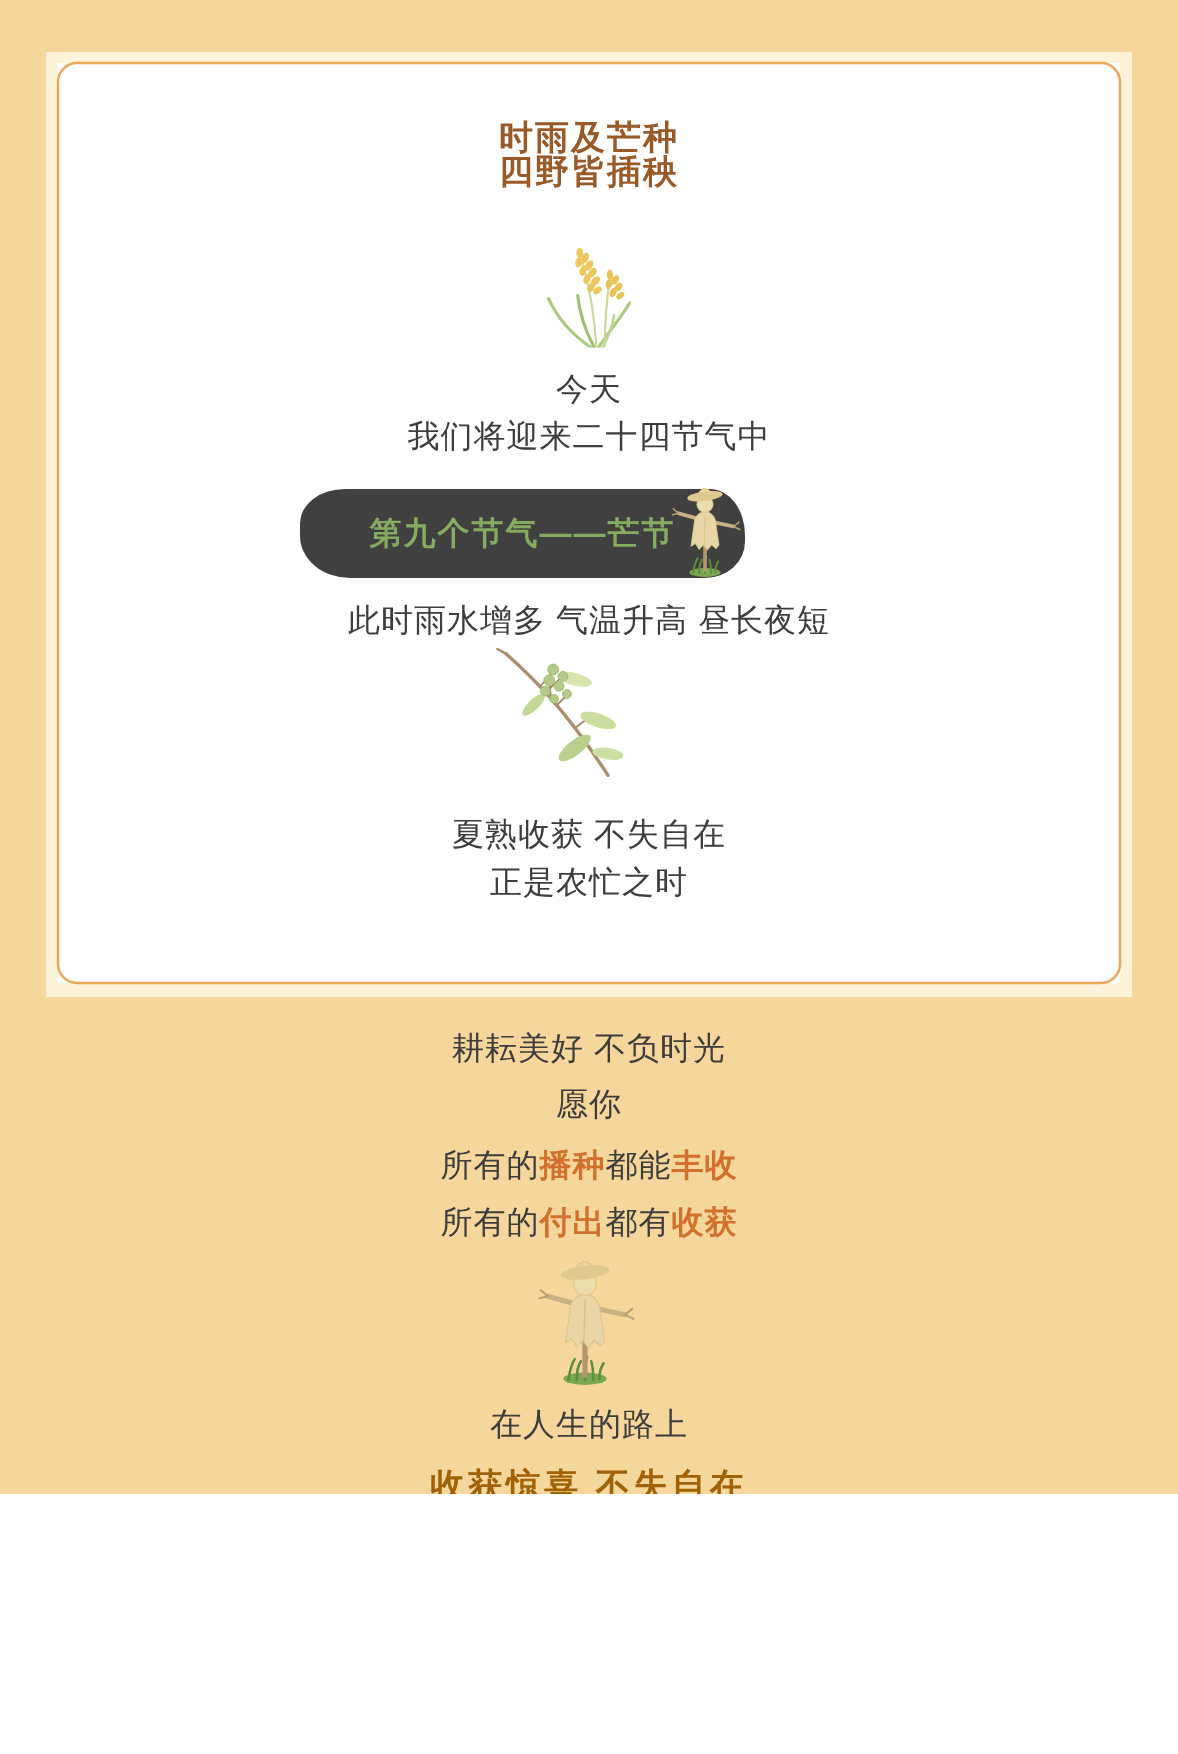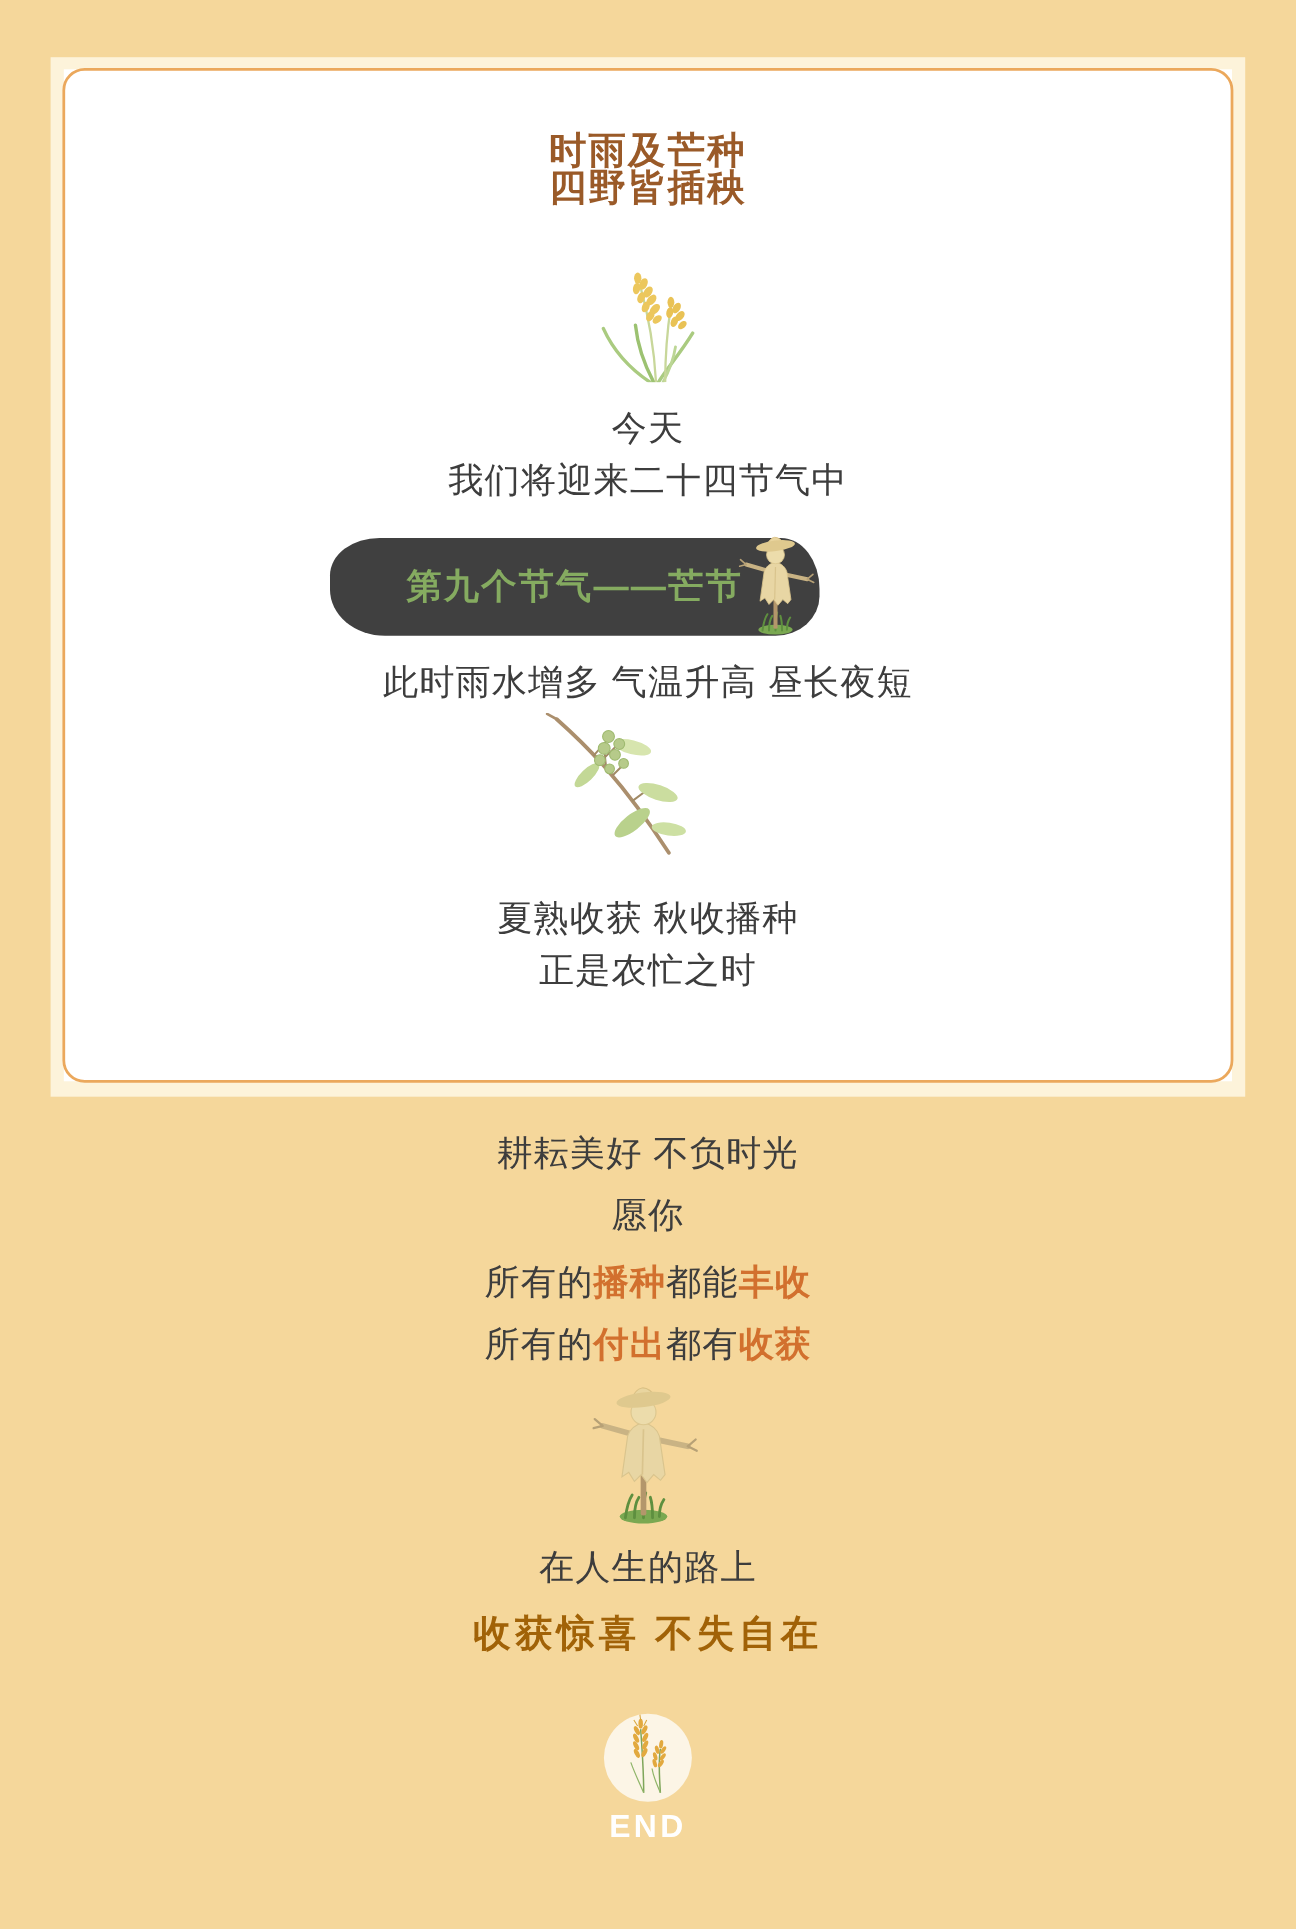--- a/index.html
+++ b/index.html
@@ -1,20 +1,20 @@
 <!DOCTYPE html>
 <html><head>
 <meta charset="utf-8">
 <style>
   html,body { margin:0; padding:0; }
   body { font-family: "Liberation Sans", "DejaVu Sans", sans-serif; }
   .page {
     position: relative;
     width: 1178px;
-    height: 1754px;
+    height: 1494px;
     background: #f5d79b;
     overflow: hidden;
   }
   
   .frame {
     position: absolute;
     left: 46px; top: 52px;
     width: 1086px; height: 945px;
     background: #fdf3da;
   }
@@ -222,21 +222,21 @@
   <svg class="illu" style="left:668px; top:480px" width="74" height="102" viewBox="0 0 100 130">
       <use href="#sym-scarecrow"></use>
     </svg>
 
   <div class="t" style="top:602px">此时雨水增多 气温升高 昼长夜短</div>
 
   <svg class="illu" style="left:486px; top:648px" width="152" height="142" viewBox="0 0 150 145">
       <use href="#sym-branch"></use>
     </svg>
 
-  <div class="t" style="top:816px">夏熟收获 秋收播种</div>
+  <div class="t" style="top:816px">夏熟收获 不失自在</div>
   <div class="t" style="top:864px">正是农忙之时</div>
 
   <div class="t" style="top:1030px">耕耘美好 不负时光</div>
   <div class="t" style="top:1086px">愿你</div>
 
   <div class="t" style="top:1147px"><span>所有的</span><span class="accent">播种</span><span>都能</span><span class="accent">丰收</span></div>
 
   <div class="t" style="top:1204px"><span>所有的</span><span class="accent">付出</span><span>都有</span><span class="accent">收获</span></div>
 
   <svg class="illu" style="left:526px; top:1254px" width="118" height="134" viewBox="0 0 100 130">

